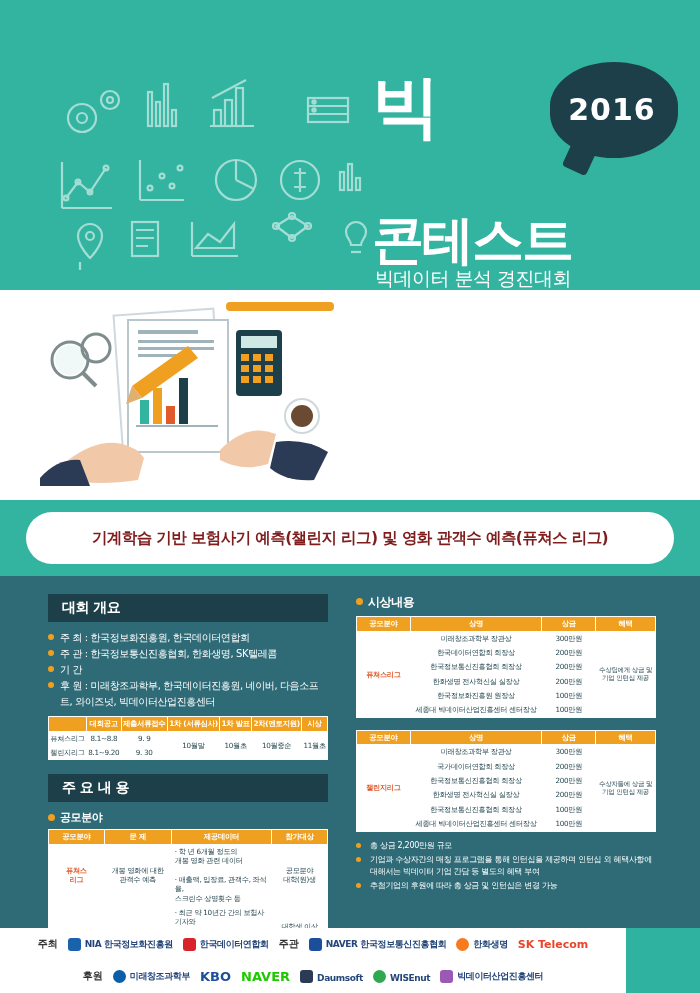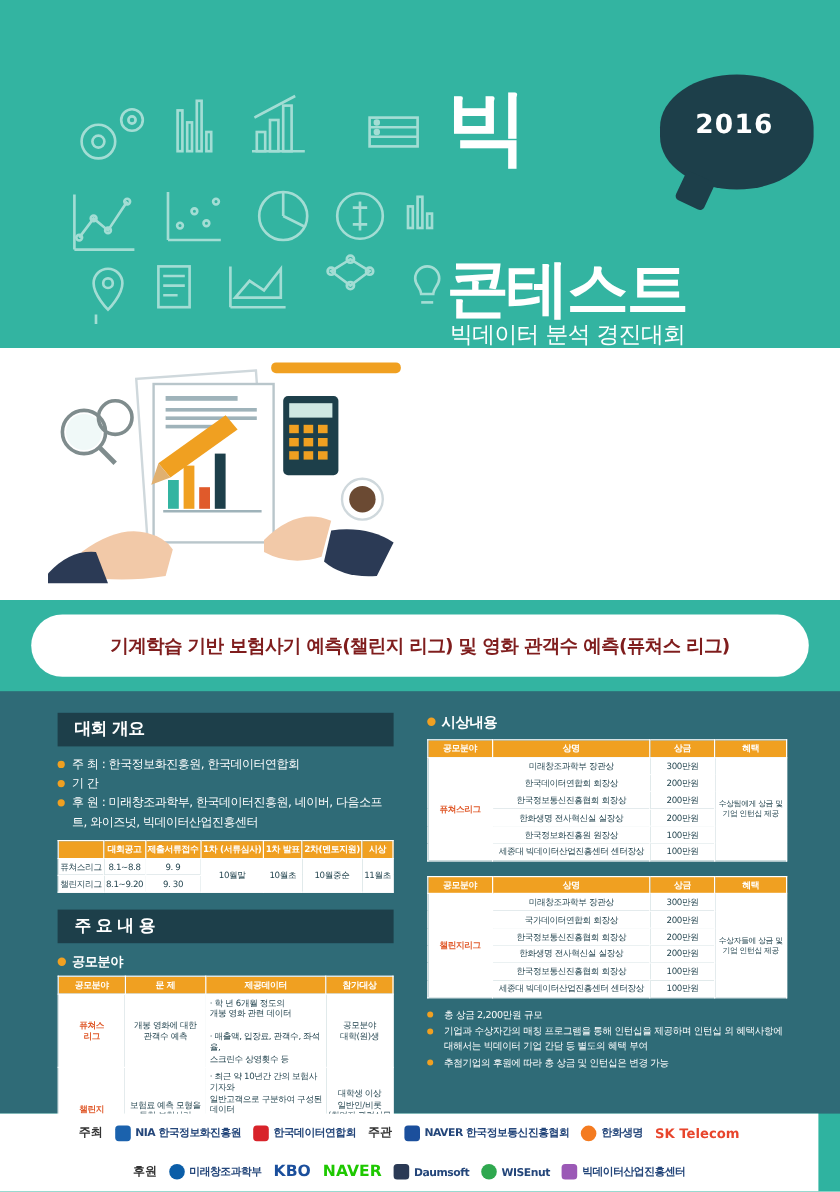--- a/index.html
+++ b/index.html
@@ -23,21 +23,21 @@
   .bubble{
     position:absolute;right:22px;top:62px;width:128px;height:96px;border-radius:50%/46%;
     background:#1d3f4a;
   }
   .bubble:after{
     content:"";position:absolute;left:16px;bottom:-14px;width:26px;height:26px;
     background:#1d3f4a;border-radius:4px;transform:rotate(25deg);
   }
   .year{
     position:absolute;right:40px;top:92px;width:96px;text-align:center;
-    color:#ffffff;font-size:22px;font-weight:bold;letter-spacing:1px;
+    color:#ffffff;font-size:30px;font-weight:bold;letter-spacing:1px;
   }
   .big-title{
     position:absolute;left:372px;top:72px;color:#ffffff;
     font-size:68px;font-weight:bold;line-height:1.02;letter-spacing:-2px;
   }
   .big-title2{
     position:absolute;left:372px;top:206px;color:#ffffff;
     font-size:52px;font-weight:bold;letter-spacing:-2px;
   }
   .subtitle{
@@ -114,21 +114,21 @@
   }
   .right-head:before{
     content:"";position:absolute;left:0;top:4px;width:7px;height:7px;border-radius:50%;background:#f0a021;
   }
   .notes{margin:8px 0 0 0;padding:0;list-style:none;color:#ffffff;font-size:8px;line-height:1.5;letter-spacing:-.3px;}
   .notes li{position:relative;padding-left:14px;margin-bottom:2px;}
   .notes li:before{content:"";position:absolute;left:0;top:3px;width:5px;height:5px;border-radius:50%;background:#f0a021;}
 
   
   .footer{
-    position:absolute;left:0;top:928px;width:682px;height:65px;background:#ffffff;
+    position:absolute;left:0;top:928px;width:626px;height:65px;background:#ffffff;
   }
   .f-row{display:flex;align-items:center;justify-content:center;height:32px;gap:10px;}
   .f-label{font-size:10px;color:#333;font-weight:bold;}
   .logo{
     font-size:9px;color:#24467a;font-weight:bold;display:flex;align-items:flex-end;gap:4px;
     letter-spacing:-.4px;
   }
   .logo .mark{width:13px;height:13px;border-radius:3px;display:inline-block;}
   .sk{color:#e8452c;font-size:11px;font-weight:bold;}
   .naver{color:#1ec800;font-size:13px;font-weight:bold;}
@@ -286,20 +286,21 @@
   <div class="slogan-box">
     <span>기계학습 기반 보험사기 예측(챌린지 리그) 및 영화 관객수 예측(퓨쳐스 리그)</span>
   </div>
 
   <div class="body-area"></div>
 
   <div class="col-left">
     <div class="sec-head">대회 개요</div>
     <ul class="bullet" style="margin-top:8px;">
       <li>주 최 : 한국정보화진흥원, 한국데이터연합회</li>
+      <li>주 관 : 한국정보통신진흥협회, 한화생명, SK텔레콤</li>
       <li>기 간</li>
       <li>후 원 : 미래창조과학부, 한국데이터진흥원, 네이버, 다음소프트, 와이즈넛, 빅데이터산업진흥센터</li>
     </ul>
 
     <table style="margin-top:6px;">
       <tbody>
           <tr>
         <th></th>
         <th>대회공고</th>
         <th>제출서류접수</th>

